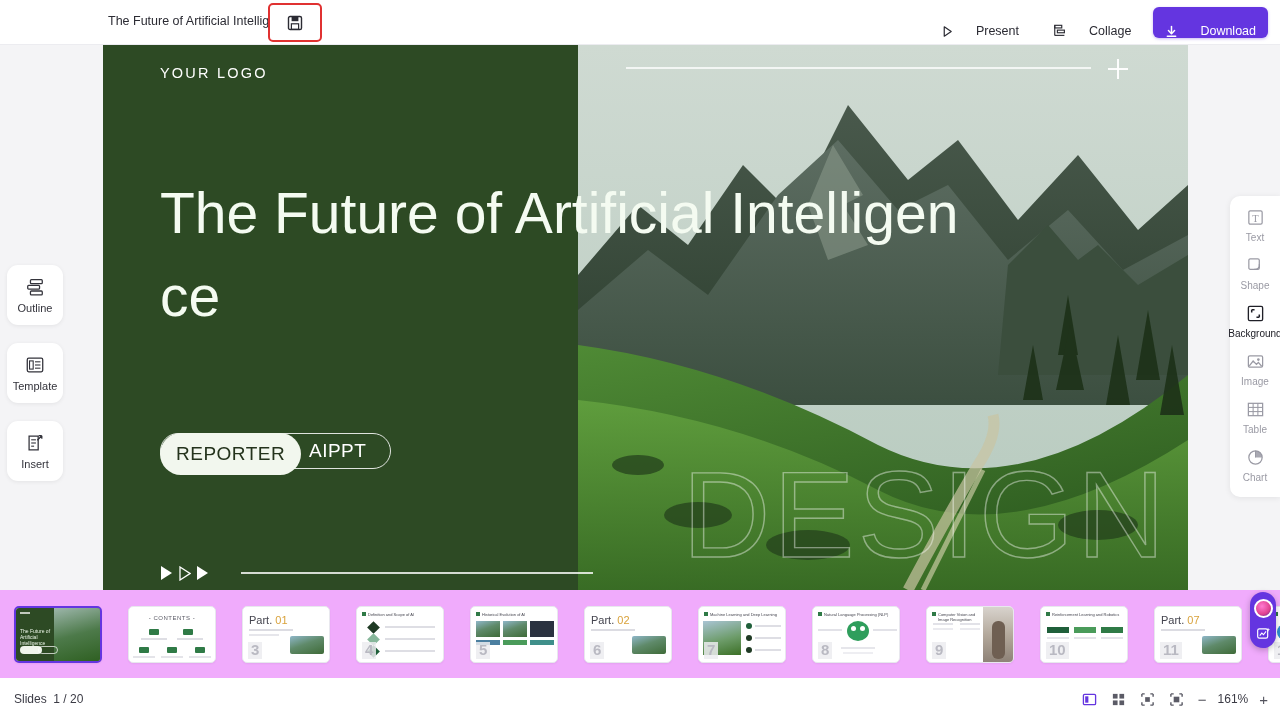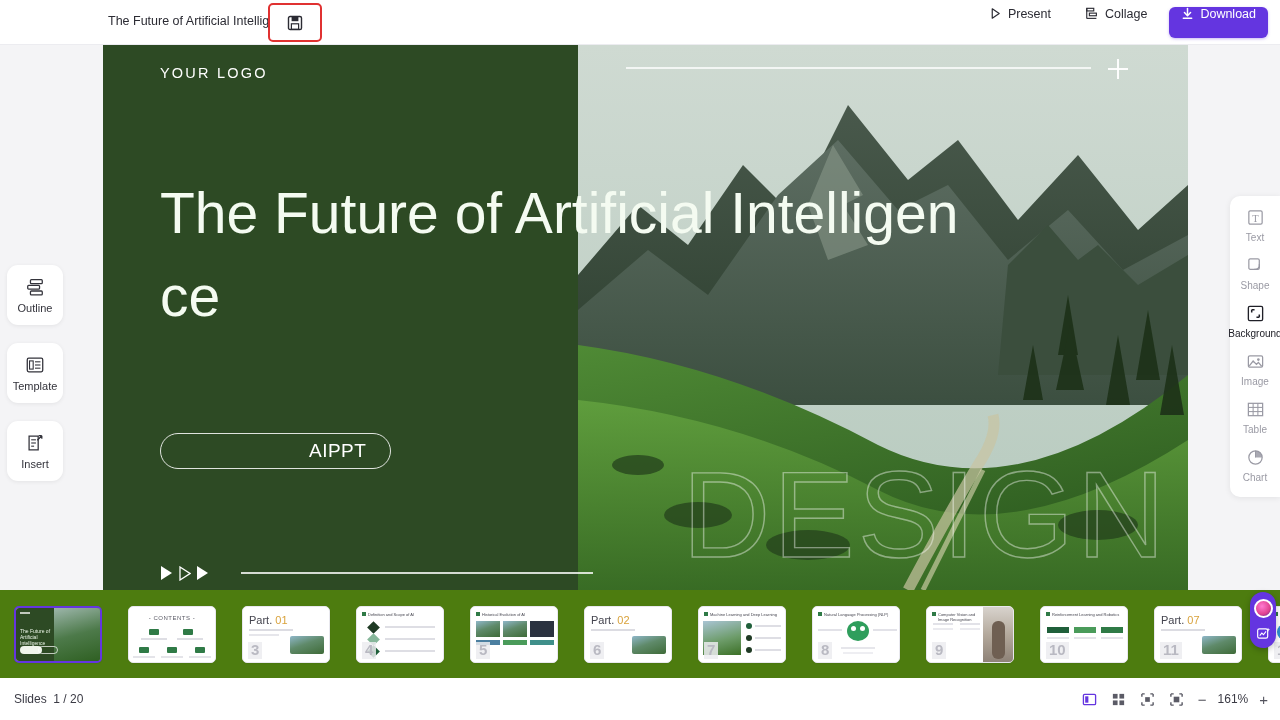--- a/index.html
+++ b/index.html
@@ -32,21 +32,21 @@
     background: #fff;
     display: flex; align-items: center; justify-content: center;
   }
   .save-btn {
     width: 30px; height: 28px;
     display: flex; align-items: center; justify-content: center;
     border-radius: 4px; cursor: pointer;
   }
   .topright { position: absolute; right: 12px; top: 7px; display: flex; align-items: center; gap: 10px; }
   .tb-btn {
-    display: flex; align-items: flex-start; gap: 6px;
+    display: flex; align-items: flex-end; gap: 22px;
     height: 31px; padding: 0 12px;
     font-size: 12.5px; color: #2b2b33;
     background: #fff; border-radius: 6px; cursor: pointer;
     white-space: nowrap;
   }
   .tb-btn.primary {
     background: #6435e0; color: #fff; font-weight: 400;
     box-shadow: 0 1px 3px rgba(100,53,224,.35);
   }
 
@@ -152,21 +152,21 @@
   .rtool { display: flex; flex-direction: column; align-items: center; gap: 3px; cursor: pointer; width: 50px; }
   .rtool span { font-size: 10px; color: #9a9aa4; white-space: nowrap; }
   .rtool.active span { color: #202028; }
   .rtool .ic { color: #9a9aa4; }
   .rtool.active .ic { color: #202028; }
 
   
   .filmstrip {
     position: absolute; left: 0; top: 590px;
     width: 1280px; height: 88px;
-    background: #4d7c0f;
+    background: #f0abfc;
     display: flex; align-items: center; gap: 16px;
     padding-left: 14px;
     overflow: hidden; z-index: 20;
   }
   .thumb {
     position: relative; flex: 0 0 auto;
     width: 88px; height: 57px;
     background: #fff; border-radius: 5px;
     margin-right: 10px; cursor: pointer;
     overflow: hidden;
@@ -311,20 +311,23 @@
     </div>
 
     <div class="logo">YOUR LOGO</div>
 
     <div class="slide-title">The Future of Artificial Intelligence</div>
 
     <div class="pills">
       <div class="pill-outline">
         <span>AIPPT</span>
       </div>
+      <div class="pill-solid">
+        <span>REPORTER</span>
+      </div>
     </div>
 
     <div class="design-wm">DESIGN</div>
 
     <div class="arrows">
       <div class="tri-f"></div>
       <div class="tri-o">
         <svg width="12" height="15" viewBox="0 0 12 15">
             <path d="M1 1 L11 7.5 L1 14 Z" fill="none" stroke="#fff" stroke-width="1.3"></path>
           </svg>

